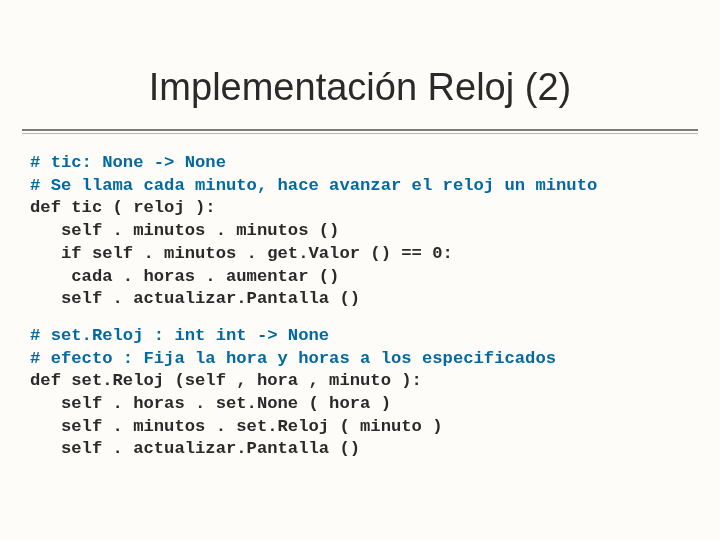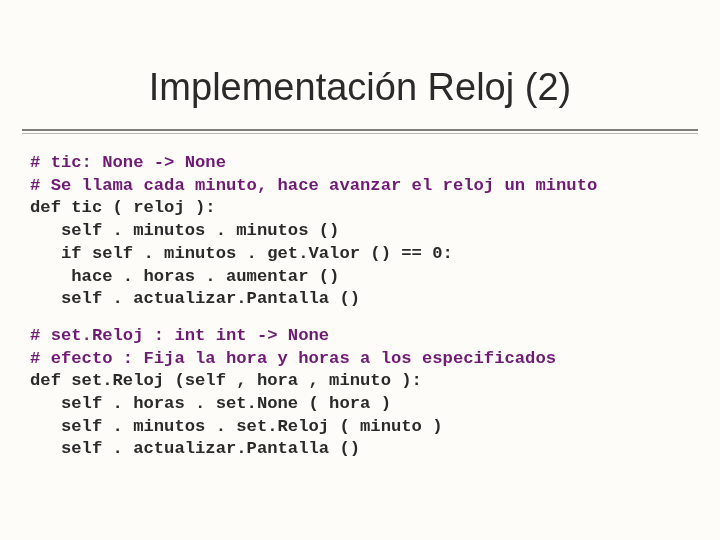--- a/index.html
+++ b/index.html
@@ -37,37 +37,37 @@
   }
   .code-area {
     padding: 18px 30px 0 30px;
     font-family: "Courier New", Courier, monospace;
     font-size: 17.2px;
     line-height: 1.32;
     font-weight: bold;
     color: #2a2a2a;
     white-space: pre;
   }
-  .cmt { color: #701a75; text-align: right; }
+  .cmt { color: #0369a1; text-align: right; }
   .gap { display:block; height: 14px; }
 </style>
 </head>
 <body>
 
 <div class="slide">
   <div class="title">Implementación Reloj (2)</div>
   <div class="rule-outer"></div>
   <div class="rule-inner"></div>
 
   <div class="code-area"><span class="cmt"># tic: None -&gt; None</span>
 <span class="cmt"># Se llama cada minuto, hace avanzar el reloj un minuto</span>
 <span>def tic ( reloj ):</span>
 <span>   self . minutos . minutos ()</span>
 <span>   if self . minutos . get.Valor () == 0:</span>
-<span>    hace . horas . aumentar ()</span>
+<span>    cada . horas . aumentar ()</span>
 <span>   self . actualizar.Pantalla ()</span>
 <span class="gap"></span><span class="cmt"># set.Reloj : int int -&gt; None</span>
 <span class="cmt"># efecto : Fija la hora y horas a los especificados</span>
 <span>def set.Reloj (self , hora , minuto ):</span>
 <span>   self . horas . set.None ( hora )</span>
 <span>   self . minutos . set.Reloj ( minuto )</span>
 <span>   self . actualizar.Pantalla ()</span></div>
 </div>
 
 </body></html>

